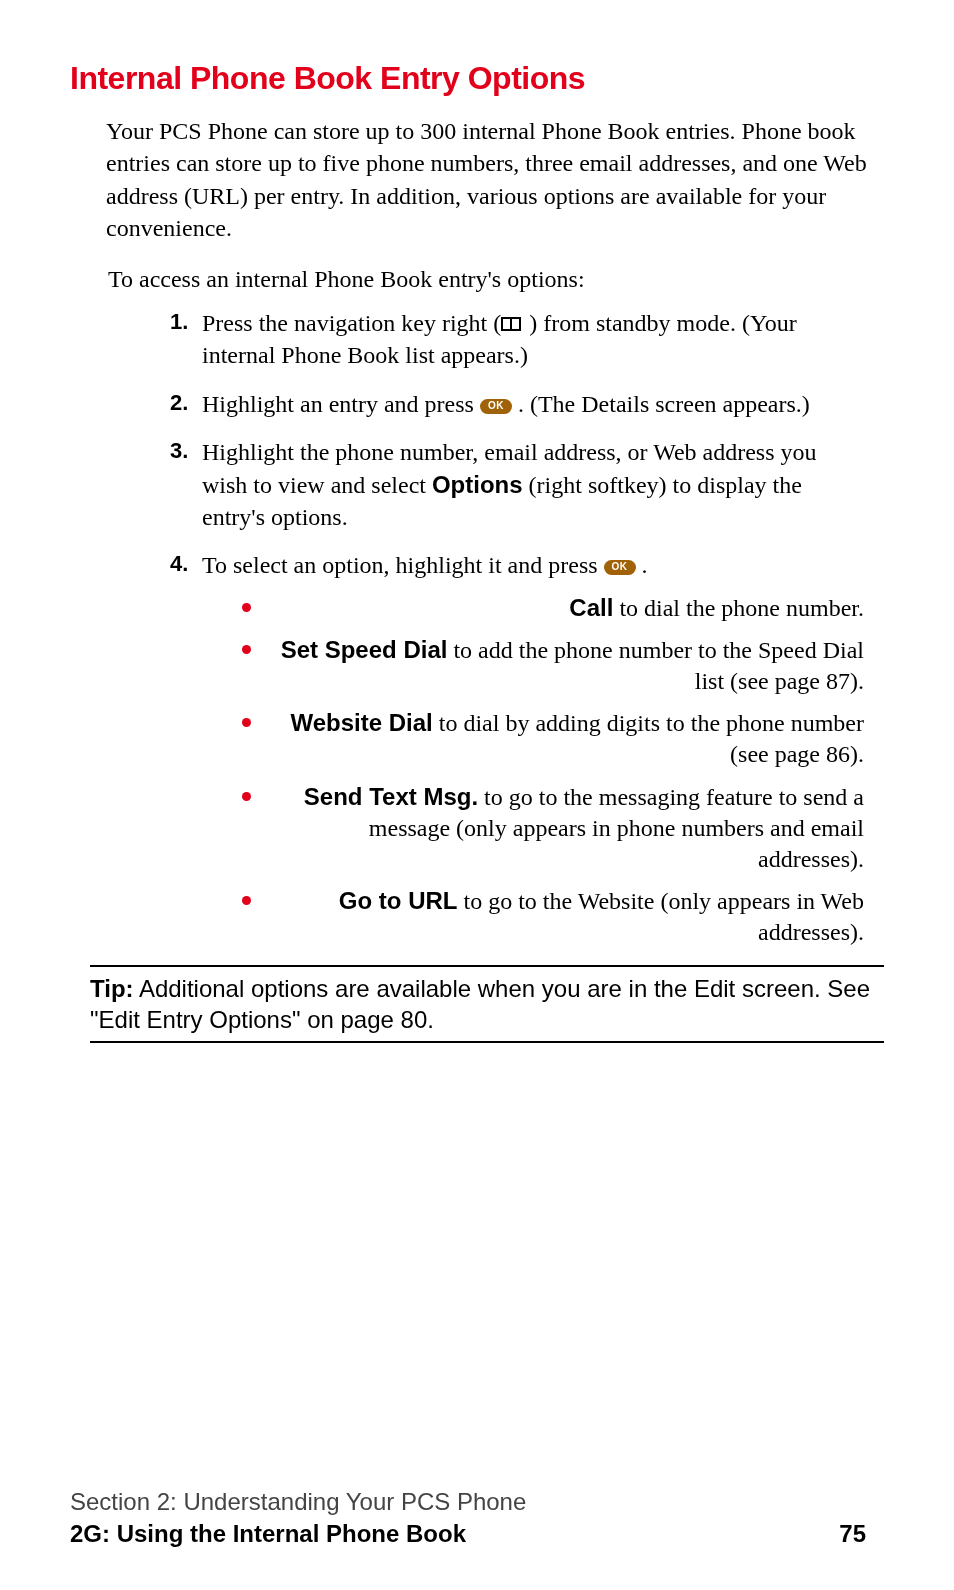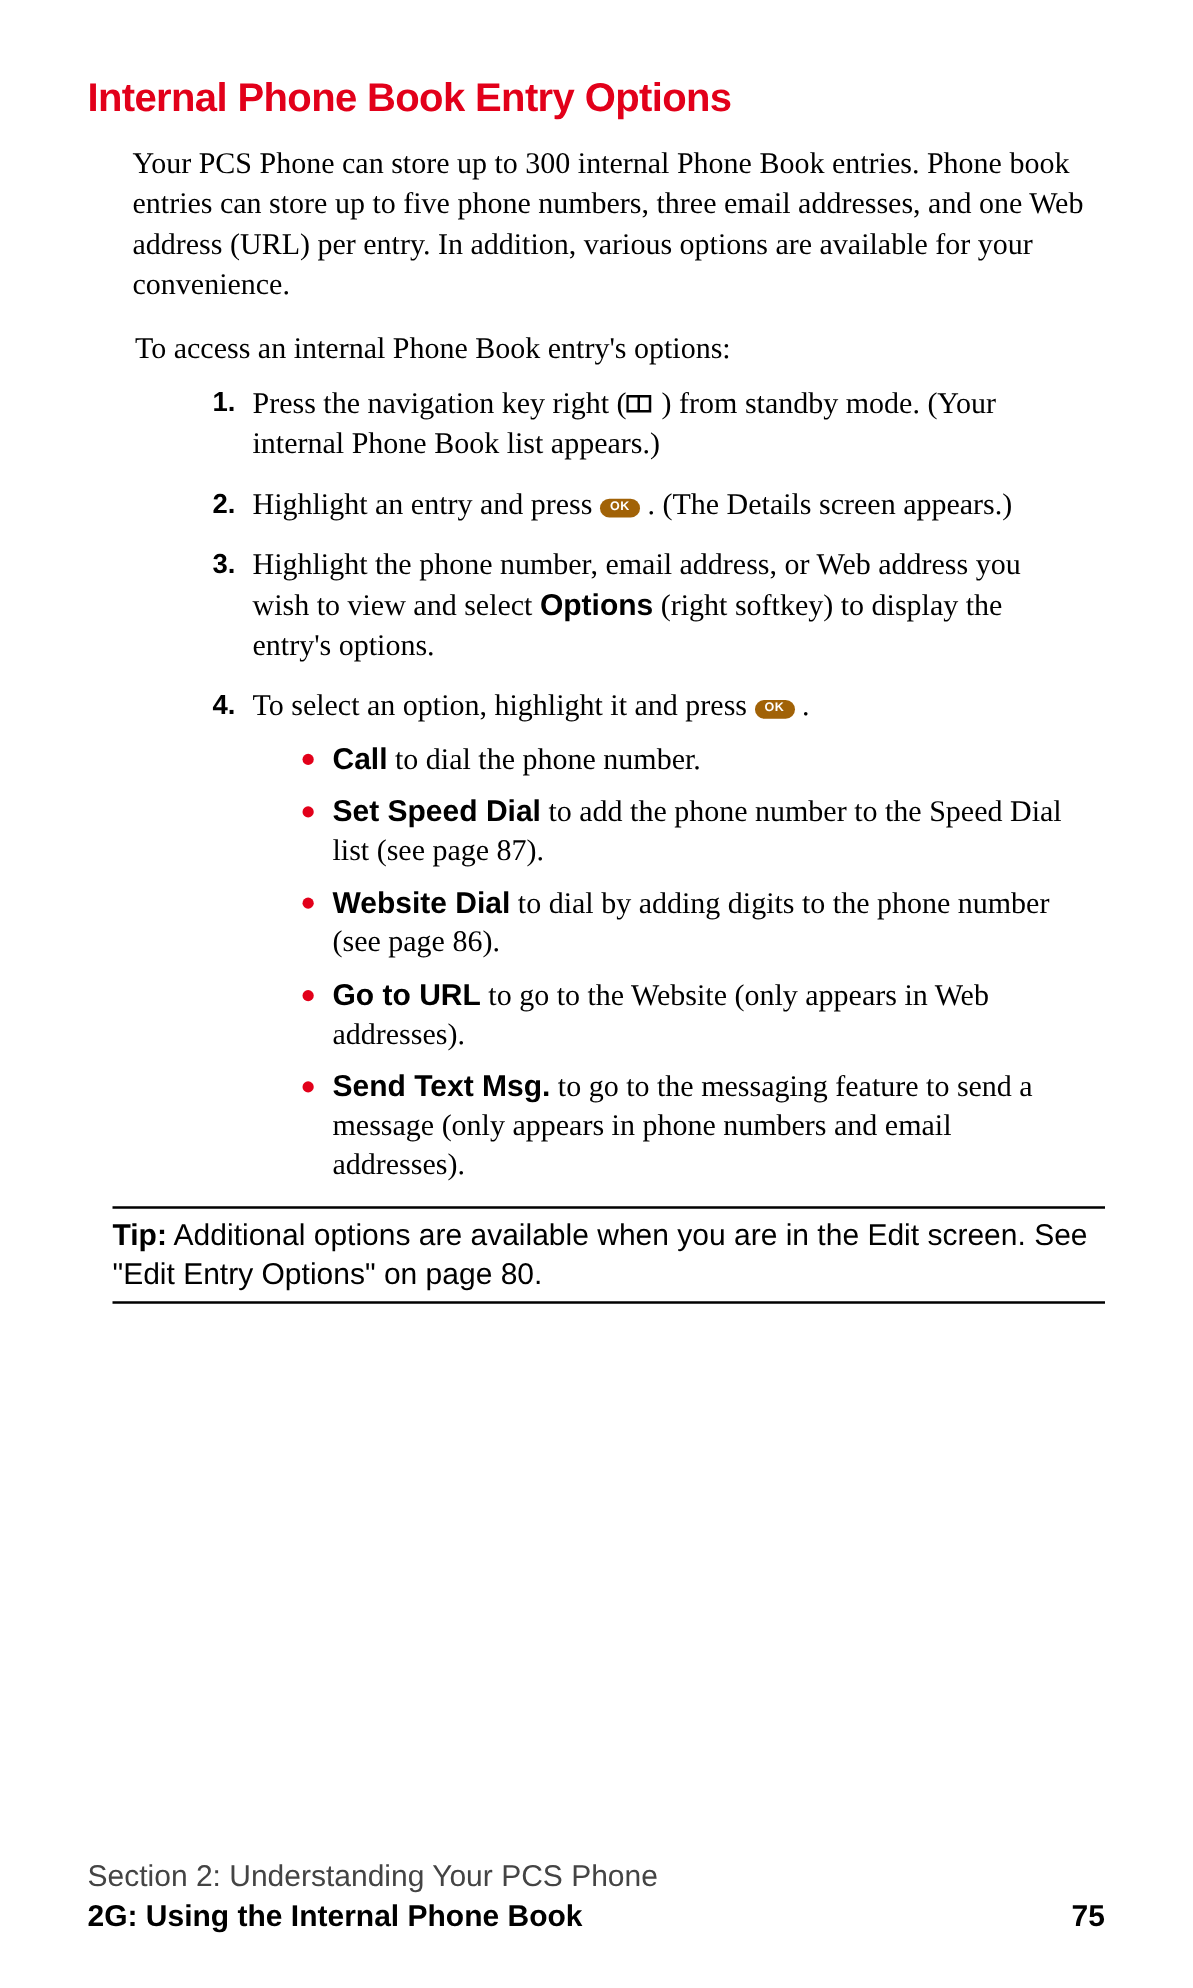--- a/index.html
+++ b/index.html
@@ -73,20 +73,21 @@
   }
   .bold-sans {
     font-family: 'Arial Narrow', Arial, sans-serif;
     font-weight: 700;
     font-stretch: condensed;
   }
   ul.bullets {
     list-style: none;
     margin-top: 10px;
     margin-left: 38px;
+    text-align: right;
   }
   ul.bullets > li {
     position: relative;
     font-size: 24px;
     line-height: 1.3;
     margin-bottom: 10px;
     padding-left: 26px;
   }
   ul.bullets > li::before {
     content: "";
@@ -106,21 +107,21 @@
     font-family: 'Arial Narrow', Arial, sans-serif;
     font-stretch: condensed;
     font-size: 24px;
     line-height: 1.3;
   }
   .tip-label { font-weight: 700; text-align: right; }
   .footer {
     position: absolute;
     bottom: 42px;
     left: 70px;
-    right: 70px;
+    right: 88px;
     font-family: 'Arial Narrow', Arial, sans-serif;
     font-stretch: condensed;
   }
   .footer-top {
     font-size: 24px;
     color: #444;
     margin-bottom: 4px;
   }
   .footer-bottom {
     display: flex;
@@ -154,22 +155,22 @@
     <span class="num">3.</span>
     <span>Highlight the phone number, email address, or Web address you wish to view and select </span><span class="bold-sans">Options</span><span> (right softkey) to display the entry's options.</span>
   </li>
   <li>
     <span class="num">4.</span>
     <span>To select an option, highlight it and press </span> <span class="ok-btn">OK</span> <span>.</span>
     <ul class="bullets">
       <li><span class="bold-sans">Call</span><span> to dial the phone number.</span></li>
       <li><span class="bold-sans">Set Speed Dial</span><span> to add the phone number to the Speed Dial list (see page 87).</span></li>
       <li><span class="bold-sans">Website Dial</span><span> to dial by adding digits to the phone number (see page 86).</span></li>
+      <li><span class="bold-sans">Send Text Msg.</span><span> to go to the messaging feature to send a message (only appears in phone numbers and email addresses).</span></li>
       <li><span class="bold-sans">Go to URL</span><span> to go to the Website (only appears in Web addresses).</span></li>
-      <li><span class="bold-sans">Send Text Msg.</span><span> to go to the messaging feature to send a message (only appears in phone numbers and email addresses).</span></li>
     </ul>
   </li>
 </ol>
 
 <div class="tip-box">
   <span class="tip-label">Tip:</span><span> Additional options are available when you are in the Edit screen. See "Edit Entry Options" on page 80.</span>
 </div>
 
 <div class="footer">
   <div class="footer-top">Section 2: Understanding Your PCS Phone</div>

